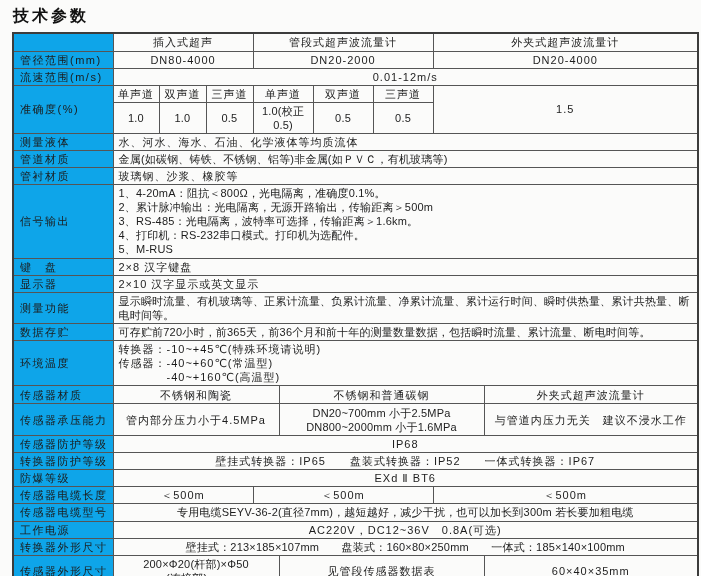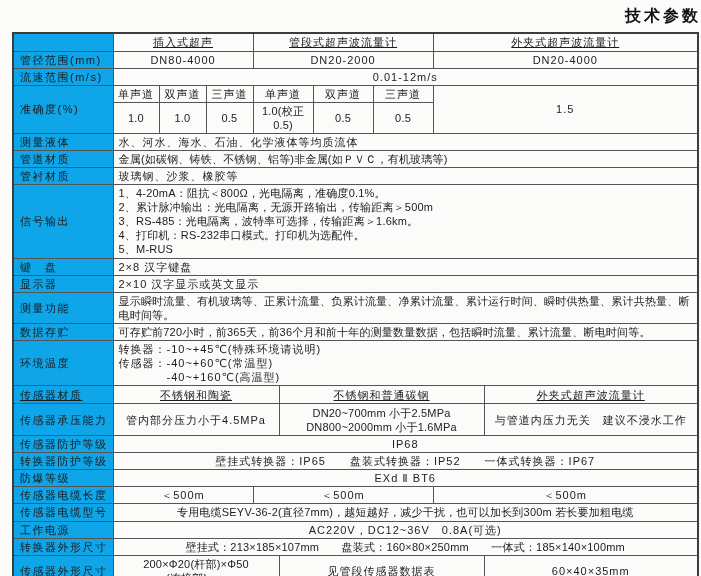--- a/index.html
+++ b/index.html
@@ -4,21 +4,21 @@
 <style>
   html,body { margin:0; padding:0; }
   body {
     width:701px; height:576px; overflow:hidden;
     background:#fbfbfa;
     font-family:"Liberation Sans","DejaVu Sans",sans-serif;
     color:#1c1c1c;
   }
   .page-title {
     font-size:16px; font-weight:bold; letter-spacing:3px;
-    margin:6px 0 5px 13px; color:#111;text-align:right;
+    margin:6px 0 5px 13px; color:#111;
   }
   table.spec {
     border-collapse:collapse; table-layout:fixed;
     margin-left:12px; width:685px;
     border:2px solid #3c3c3c;
   }
   td {
     border:1px solid #555;
     font-size:11px; line-height:1.28;
     padding:1px 3px;
@@ -28,21 +28,21 @@
     letter-spacing:1px;
   }
   td.label {
     background:#0ea5e9;
     text-align:left; padding-left:6px;
     letter-spacing:1.5px;
   }
   td.left  { text-align:left; padding-left:5px;margin-left:34px; }
   td.tight { letter-spacing:0.2px; }
   tr       { height:16px; }
-  tr.h18   { height:18px;text-decoration:underline; }
+  tr.h18   { height:18px; }
   tr.h30   { height:30px;padding-left:8px; }
   tr.h32   { height:32px;margin-left:16px; }
   tr.h44   { height:44px; }
   tr.h72   { height:72px; }
 </style>
 </head>
 <body>
 
 <div class="page-title">技术参数</div>
 

